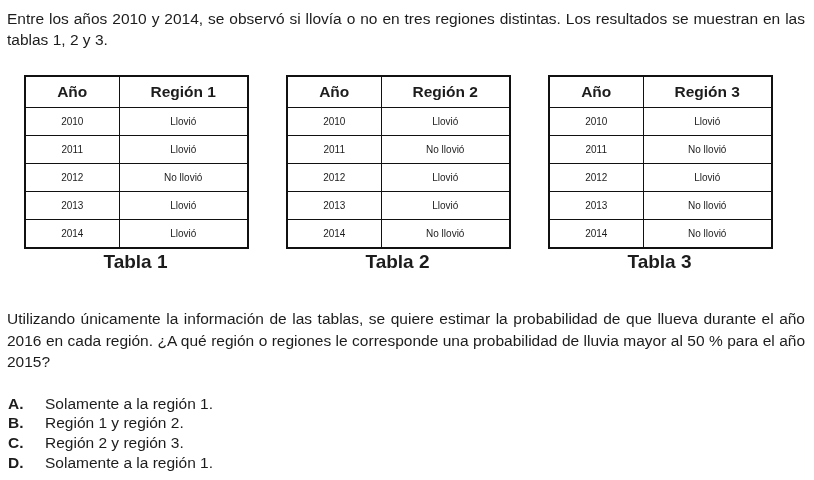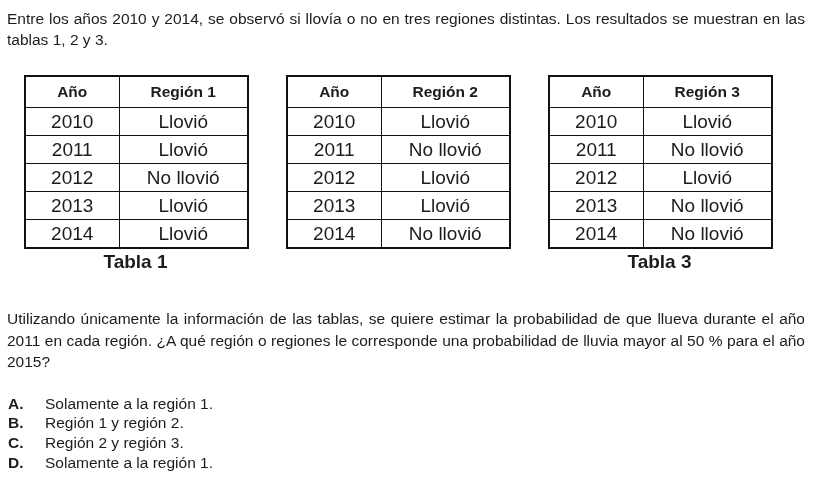--- a/index.html
+++ b/index.html
@@ -30,21 +30,21 @@
     border-collapse: collapse;
     table-layout: fixed;
     width: 223px;
     border: 2px solid var(--border, #111111);
   }
   .rain-table th, .rain-table td {
     border: 1px solid var(--border, #111111);
     text-align: center;
     vertical-align: middle;
     padding: 0;
-    font-size: 19px;
+    font-size: 10px;
     overflow: hidden;
     white-space: nowrap;
   }
   .rain-table th { height: 30px; font-weight: bold; font-size: 15.5px; }
   .rain-table td { height: 27px; }
   .caption {
     margin-top: 3px;
     text-align: center;
     font-weight: bold;
     font-size: 19px;
@@ -135,20 +135,21 @@
           <tr>
             <td>2013</td>
             <td>Llovió</td>
           </tr>
           <tr>
             <td>2014</td>
             <td>No llovió</td>
           </tr>
         </tbody>
       </table>
+      <div class="caption">Tabla 2</div>
     </div>
 
     <div class="table-block">
       <table class="rain-table">
         <colgroup>
             <col style="width:94px">
             <col style="width:129px">
           </colgroup>
         <thead>
           <tr>
@@ -177,21 +178,21 @@
             <td>2014</td>
             <td>No llovió</td>
           </tr>
         </tbody>
       </table>
       <div class="caption">Tabla 3</div>
     </div>
 
   </div>
 
-  <p class="question">Utilizando únicamente la información de las tablas, se quiere estimar la probabilidad de que llueva durante el año 2011 en cada región. ¿A qué región o regiones le corresponde una probabilidad de lluvia mayor al 50 % para el año 2015?</p>
+  <p class="question">Utilizando únicamente la información de las tablas, se quiere estimar la probabilidad de que llueva durante el año 2016 en cada región. ¿A qué región o regiones le corresponde una probabilidad de lluvia mayor al 50 % para el año 2015?</p>
 
   <div class="options">
     <div class="option">
       <span class="option-letter">A.</span>
       <span class="option-text">Solamente a la región 1.</span>
     </div>
     <div class="option">
       <span class="option-letter">B.</span>
       <span class="option-text">Región 1 y región 2.</span>
     </div>

